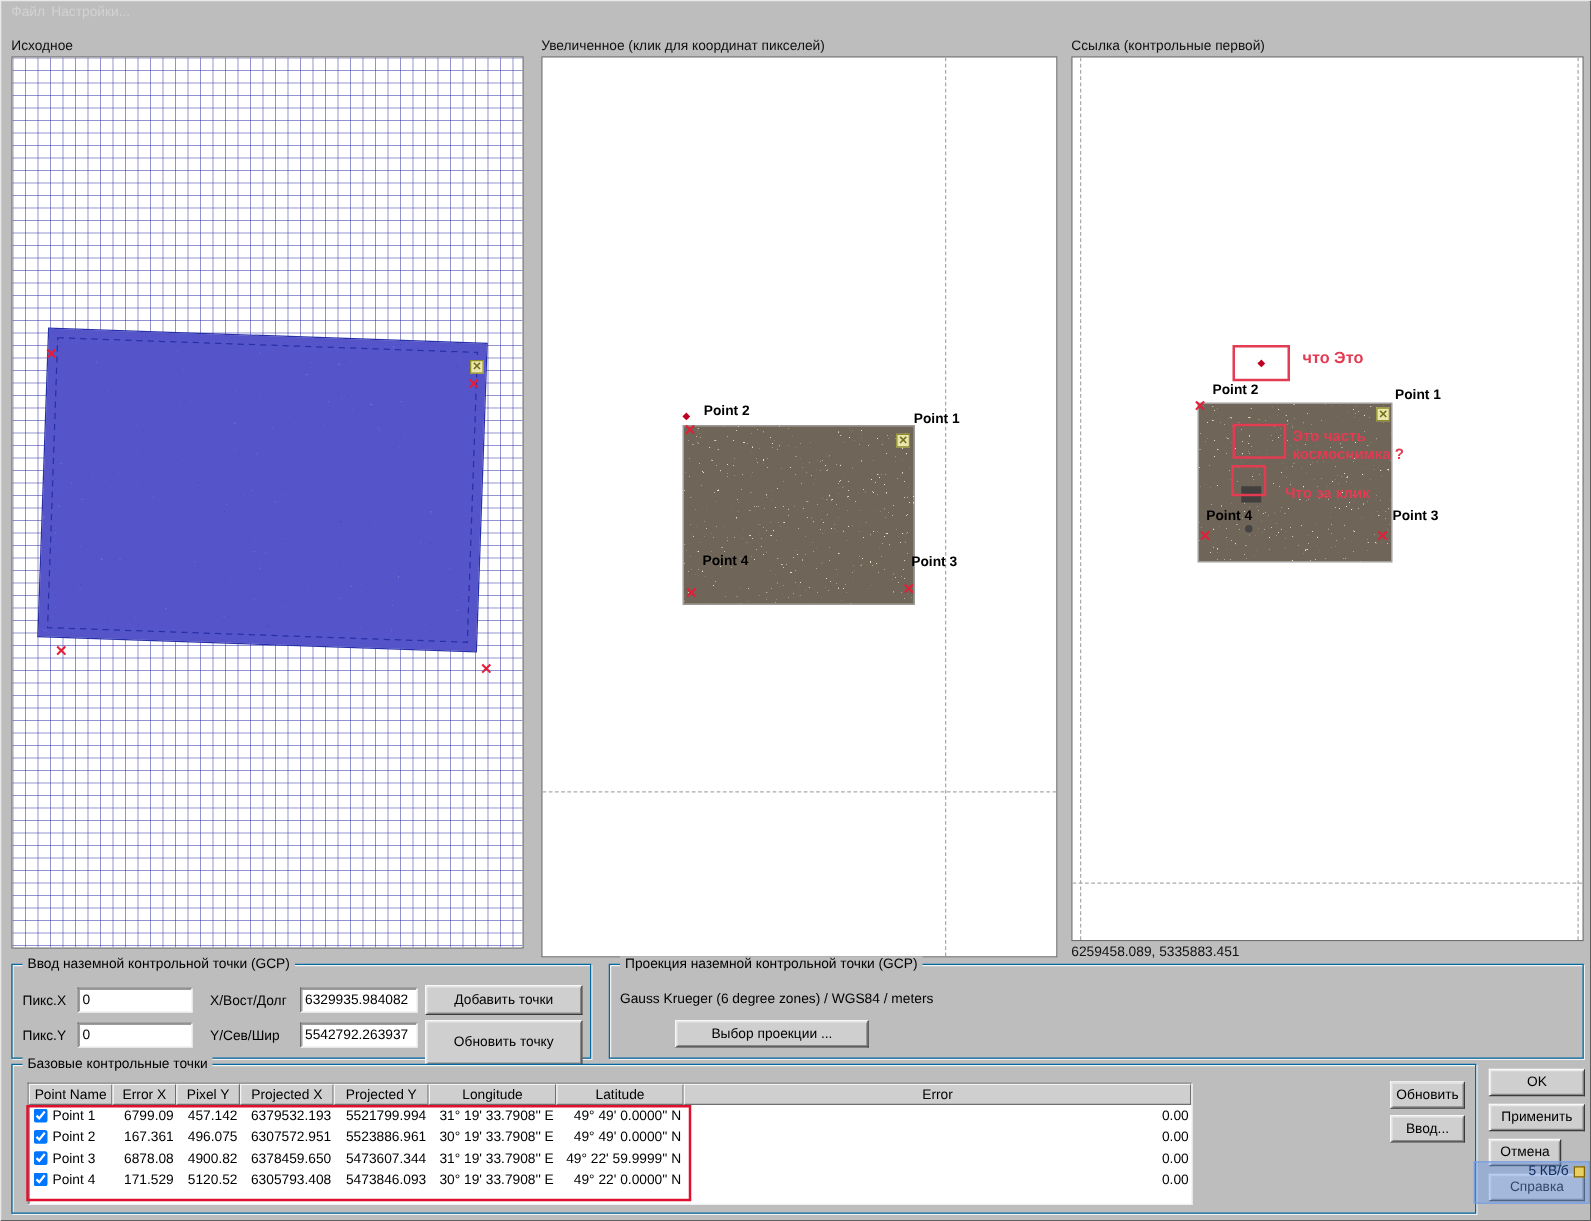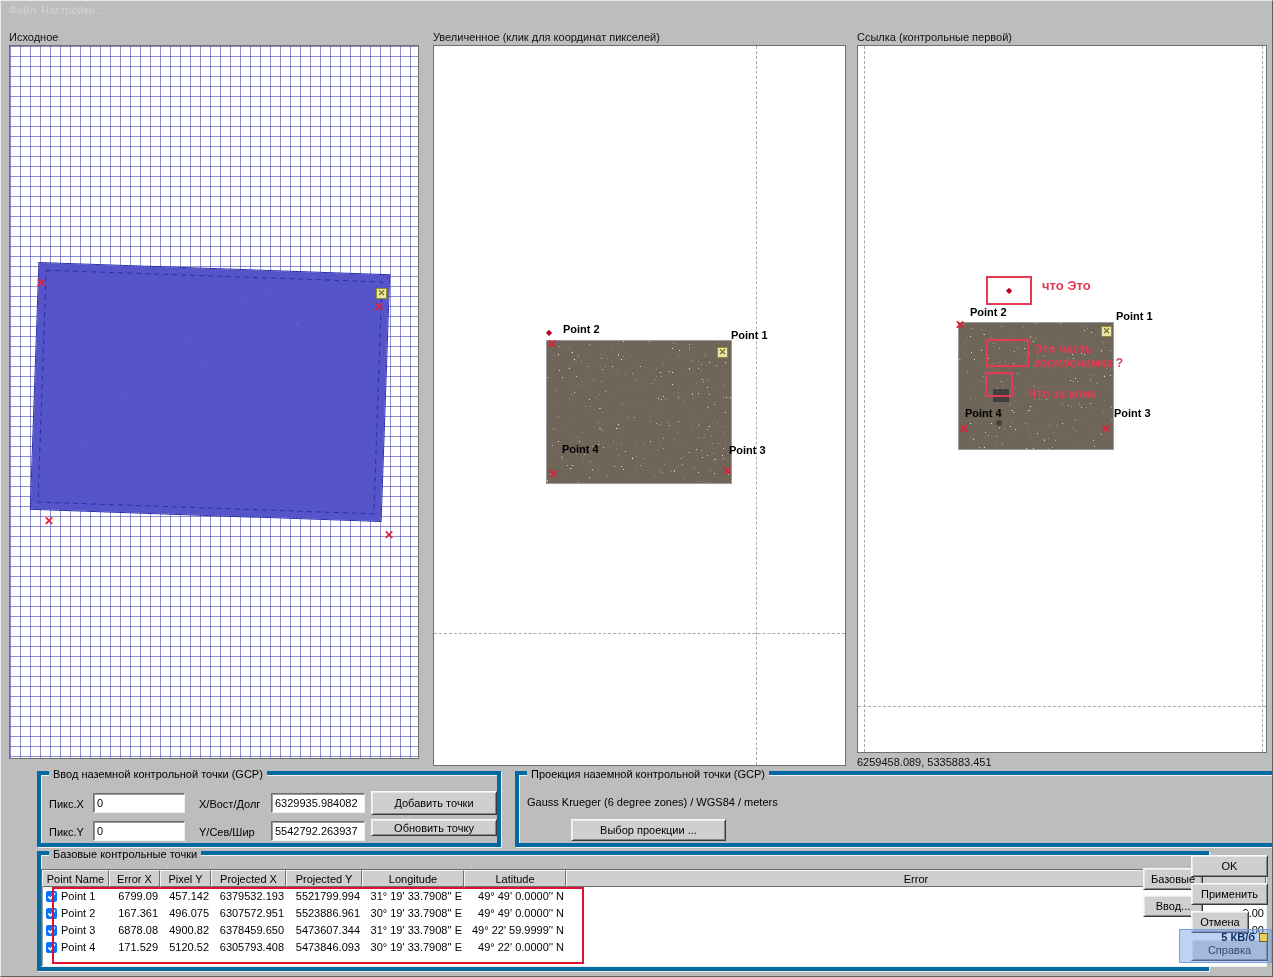--- a/index.html
+++ b/index.html
@@ -41,22 +41,22 @@
   .mx { position:absolute; color:#e41e38; font-weight:bold; font-size:12px; line-height:10px; }
   .mdot { position:absolute; color:#c00022; font-size:8px; line-height:8px; }
   .msq { position:absolute; width:11px; height:11px; background:#eae6ae; border:1px solid #8d8d24;
          color:#6f6f1c; font-size:9px; line-height:9px; text-align:center; font-weight:bold; }
   .rbox { position:absolute; border:2px solid #e23b52; }
   .ann { position:absolute; color:#e23b52; font-weight:bold; font-size:12px; line-height:14px; }
 
   .coords-readout { position:absolute; color:#111; }
 
   
-  .groupbox { position:absolute; border:4px solid #0369a1;
-    box-shadow:1px 1px 0 #f2f2f2, inset 1px 1px 0 #f2f2f2;margin-left:28px; }
+  .groupbox { position:absolute; border:1px solid #0369a1;
+    box-shadow:1px 1px 0 #f2f2f2, inset 1px 1px 0 #f2f2f2; }
   .legend { position:absolute; top:-7px; left:8px; background:#bdbdbd; padding:0 4px; white-space:nowrap; }
   .lbl { position:absolute; white-space:nowrap; }
 
   .field { position:absolute; background:#fff; height:20px;
     border:1px solid; border-color:#6d6d6d #f0f0f0 #f0f0f0 #6d6d6d;
     box-shadow:inset 1px 1px 0 #9c9c9c;
     font-family:"Liberation Sans",sans-serif; font-size:11px; padding:0 3px; color:#000; }
 
   .btn { position:absolute; background:#cfcfcf;
     border:1px solid; border-color:#f8f8f8 #3a3a3a #3a3a3a #f8f8f8;
@@ -73,21 +73,21 @@
     border:1px solid; border-color:#f4f4f4 #6f6f6f #6f6f6f #f4f4f4; text-align:center;
     overflow:hidden; white-space:nowrap; }
   td { font-size:11px; height:17px; padding:0 2px; text-align:right;
     overflow:hidden; white-space:nowrap; }
   td.c-name { text-align:left; }
   .cb { width:11px; height:11px; vertical-align:-2px; margin:0 4px 0 2px; }
   .red-frame { position:absolute; border:2px solid #e01030; pointer-events:none; }
 
   .net-overlay { position:absolute; left:1178px; top:928px; width:93px; height:34px;
     background:rgba(110,155,235,.45); border:1px solid #78a0e0; }
-  .net-overlay .speed { position:absolute; right:16px; top:1px; color:#0d2c5e; font-weight:bold; }
+  .net-overlay .speed { position:absolute; right:16px; top:1px; color:#0d2c5e; font-weight:normal; }
   .net-overlay .ovicon { position:absolute; right:3px; top:3px; width:9px; height:9px;
     background:#e8d060; border:1px solid #7d6100; }
 </style>
 </head>
 <body>
 
 <svg width="0" height="0" style="position:absolute" aria-hidden="true">
   <defs>
     <filter id="f-speck" x="0" y="0" width="100%" height="100%">
       <feTurbulence type="fractalNoise" baseFrequency="0.55" numOctaves="3" seed="11"></feTurbulence>
@@ -183,32 +183,32 @@
   <span class="legend">Ввод наземной контрольной точки (GCP)</span>
   <span class="lbl" style="left:8px;top:23px">Пикс.X</span>
   <input class="field" style="left: 52px; top: 18px; width: 92px;" value="0">
   <span class="lbl" style="left:158px;top:23px">X/Вост/Долг</span>
   <input class="field" style="left: 230px; top: 18px; width: 94px;" value="6329935.984082">
   <button class="btn" style="left:330px;top:16px;width:126px;height:24px">Добавить точки</button>
   <span class="lbl" style="left:8px;top:51px">Пикс.Y</span>
   <input class="field" style="left: 52px; top: 46px; width: 92px;" value="0">
   <span class="lbl" style="left:158px;top:51px">Y/Сев/Шир</span>
   <input class="field" style="left: 230px; top: 46px; width: 94px;" value="5542792.263937">
-  <button class="btn" style="left:330px;top:44px;width:126px;height:17px">Обновить точку</button>
+  <button class="btn" style="left:330px;top:44px;width:126px;height:36px">Обновить точку</button>
 </div>
 
 <div class="groupbox" style="left:486px;top:770px;width:780px;height:76px">
   <span class="legend">Проекция наземной контрольной точки (GCP)</span>
   <span class="lbl" style="left:8px;top:21px">Gauss Krueger (6 degree zones) / WGS84 / meters</span>
   <button class="btn" style="left:52px;top:44px;width:155px;height:22px">Выбор проекции ...</button>
 </div>
 
 <div class="groupbox" style="left:8px;top:850px;width:1172px;height:120px">
   <span class="legend">Базовые контрольные точки</span>
-  <div class="listview" style="left:0;top:14px;width:1226px;height:98px">
+  <div class="listview" style="left:12px;top:14px;width:932px;height:98px">
     <table>
       <colgroup>
         <col style="width:67px">
           <col style="width:51px">
           <col style="width:51px">
           <col style="width:75px">
         <col style="width:76px">
           <col style="width:102px">
           <col style="width:102px">
           <col>
@@ -263,21 +263,21 @@
     <td>6305793.408</td>
     <td>5473846.093</td>
     <td>30° 19' 33.7908'' E</td>
     <td>49° 22' 0.0000'' N</td>
     <td>0.00</td>
   </tr>
         </tbody>
     </table>
   </div>
   <div class="red-frame" style="left:11px;top:32px;width:532px;height:77px"></div>
-  <button class="btn" style="left:1102px;top:13px;width:60px;height:22px">Базовые</button>
+  <button class="btn" style="left:1102px;top:13px;width:60px;height:22px">Обновить</button>
   <button class="btn" style="left:1102px;top:40px;width:60px;height:22px">Ввод...</button>
 </div>
 
 <button class="btn" style="left:1190px;top:854px;width:77px;height:22px">OK</button>
 <button class="btn" style="left:1190px;top:882px;width:77px;height:22px">Применить</button>
 <button class="btn" style="left:1190px;top:910px;width:58px;height:22px">Отмена</button>
 <button class="btn" style="left:1190px;top:938px;width:77px;height:22px">Справка</button>
 
 <div class="net-overlay">
   <span class="speed">5 КВ/б</span>

